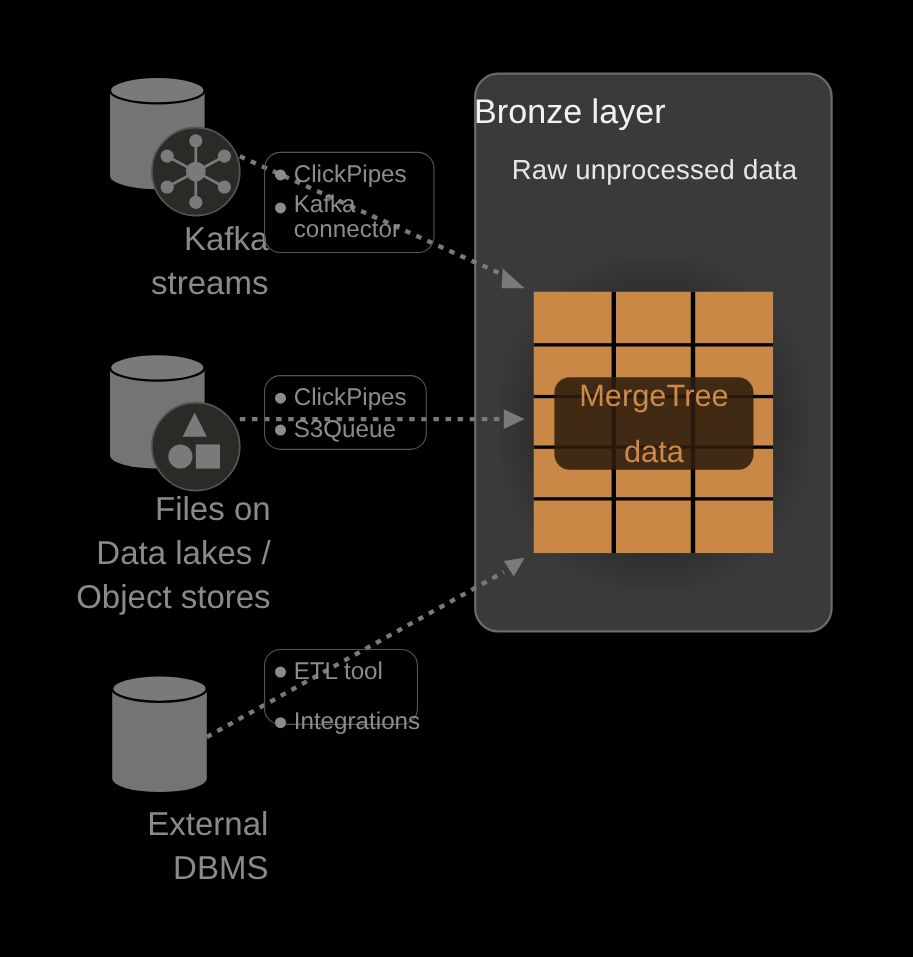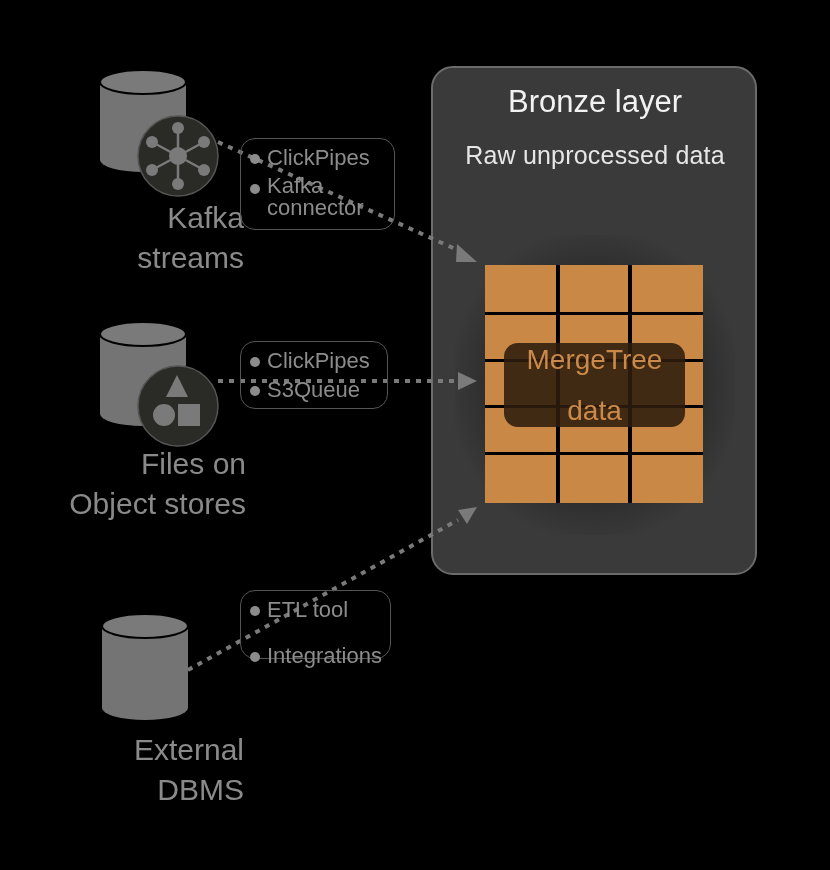--- a/index.html
+++ b/index.html
@@ -4,21 +4,21 @@
 <style>
   html, body { margin: 0; padding: 0; background: #000; }
   body { width: 830px; height: 870px; position: relative; overflow: hidden;
          font-family: "Liberation Sans", "DejaVu Sans", sans-serif; }
   .abs { position: absolute; }
   svg.overlay { position: absolute; left: 0; top: 0; }
 
   .panel { left: 431px; top: 66px; width: 326px; height: 509px;
            background: #3a3a3a; border: 2px solid #6b6b6b; border-radius: 22px;
            box-sizing: border-box; }
-  .panel-title { left: 431px; top: 84px; width: 328px; text-align: center;
+  .panel-title { left: 431px; top: 84px; width: 328px; 
                  color: #f2f2f2; font-size: 31px; }
   .panel-sub { left: 431px; top: 141px; width: 328px; text-align: center;
                color: #e6e6e6; font-size: 25px; font-weight: 300; letter-spacing: 0.2px; }
 
   .glow { left: 455px; top: 235px; width: 280px; height: 300px; border-radius: 60px;
           background: radial-gradient(ellipse at center, rgba(0,0,0,0.45) 0%, rgba(0,0,0,0.25) 50%, rgba(0,0,0,0) 75%); }
 
   .grid { left: 485px; top: 265px; width: 218px; height: 238px; }
 
   .mt-label { left: 504px; top: 343px; width: 181px; height: 84px;
@@ -114,31 +114,32 @@
   <ellipse cx="47" cy="18" rx="43" ry="12" fill="#7a7a7a" stroke="#000" stroke-width="2"></ellipse>
 </svg>
 <svg class="abs" style="left:136px; top:364px;" width="84" height="84">
   <circle cx="42" cy="42" r="40" fill="#2a2a27" stroke="#555" stroke-width="1.5"></circle>
   <polygon points="41,11 52,33 30,33" fill="#7a7a7a"></polygon>
   <circle cx="28" cy="51" r="11" fill="#7a7a7a"></circle>
   <rect x="42" y="40" width="22" height="22" fill="#7a7a7a"></rect>
 </svg>
 <div class="abs source-label" style="left:30px; top:444px; width:216px;">
   <div>Files on</div>
+  <div>Data lakes /</div>
   <div>Object stores</div>
 </div>
 <div class="abs tag" style="left:240px; top:341px; width:148px; height:68px;">
   <div class="tag-item"><span>ClickPipes</span></div>
   <div class="tag-item" style="margin-top:3px;"><span>S3Queue</span></div>
 </div>
 
 <svg class="abs" style="left:98px; top:608px;" width="100" height="120">
   <path d="M4,18 L4,100 A43,12 0 0 0 90,100 L90,18" fill="#747474"></path>
   <ellipse cx="47" cy="18" rx="43" ry="12" fill="#7a7a7a" stroke="#000" stroke-width="2"></ellipse>
 </svg>
 <div class="abs source-label" style="left:44px; top:730px; width:200px;">
   <div>External</div>
   <div>DBMS</div>
 </div>
-<div class="abs tag" style="left:240px; top:590px; width:151px; height:69px;">
+<div class="abs tag" style="left:240px; top:590px; width:140px; height:69px;">
   <div class="tag-item"><span>ETL tool</span></div>
   <div class="tag-item" style="margin-top:20px;"><span>Integrations</span></div>
 </div>
 
 </body></html>

